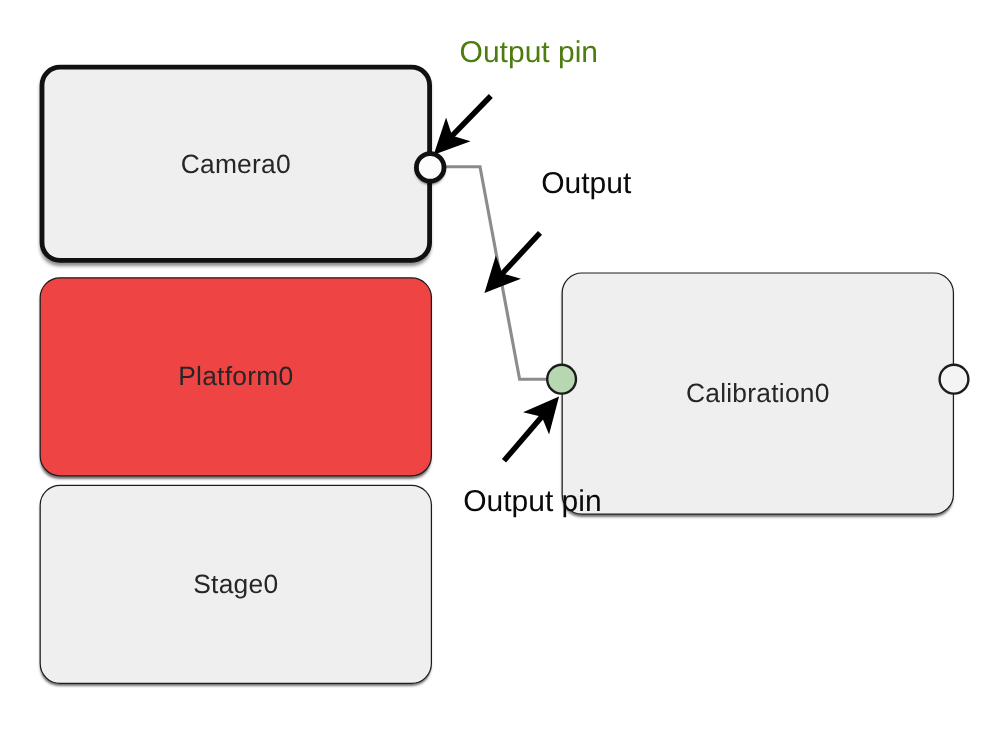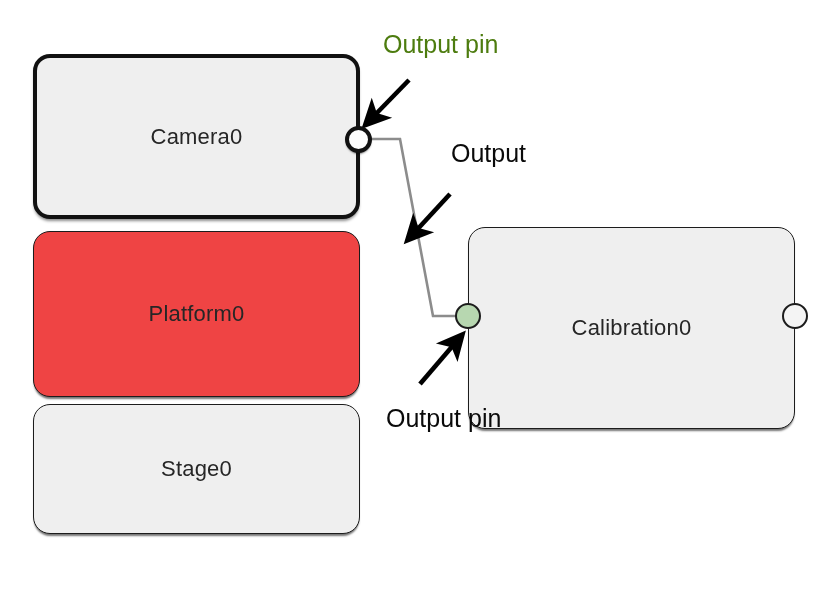--- a/index.html
+++ b/index.html
@@ -94,21 +94,21 @@
 </svg>
 
 <div class="node node-selected" id="node-camera0" style="left: 33px; top: 54px; width: 327px; height: 165px; background: rgb(239, 239, 239);">
   <span class="node-label">Camera0</span>
 </div>
 
 <div class="node node-unselected" id="node-platform0" style="left: 33px; top: 231px; width: 327px; height: 166px; background: #ef4444;">
   <span class="node-label">Platform0</span>
 </div>
 
-<div class="node node-unselected" id="node-stage0" style="left: 33px; top: 404px; width: 327px; height: 130px; background: rgb(239, 239, 239);">
+<div class="node node-unselected" id="node-stage0" style="left: 33px; top: 404px; width: 327px; height: 166px; background: rgb(239, 239, 239);">
   <span class="node-label">Stage0</span>
 </div>
 
 <div class="node node-unselected" id="node-calibration0" style="left: 468px; top: 227px; width: 327px; height: 202px; background: rgb(239, 239, 239);">
   <span class="node-label">Calibration0</span>
 </div>
 
 <div class="pin pin-out-selected" id="pin-camera0-output" style="left: 344.5px; top: 125.5px; background: rgb(253, 253, 253);"></div>
 
 <div class="pin pin-input" id="pin-calibration0-input" style="left: 455px; top: 303px; background: rgb(183, 215, 176);"></div>

